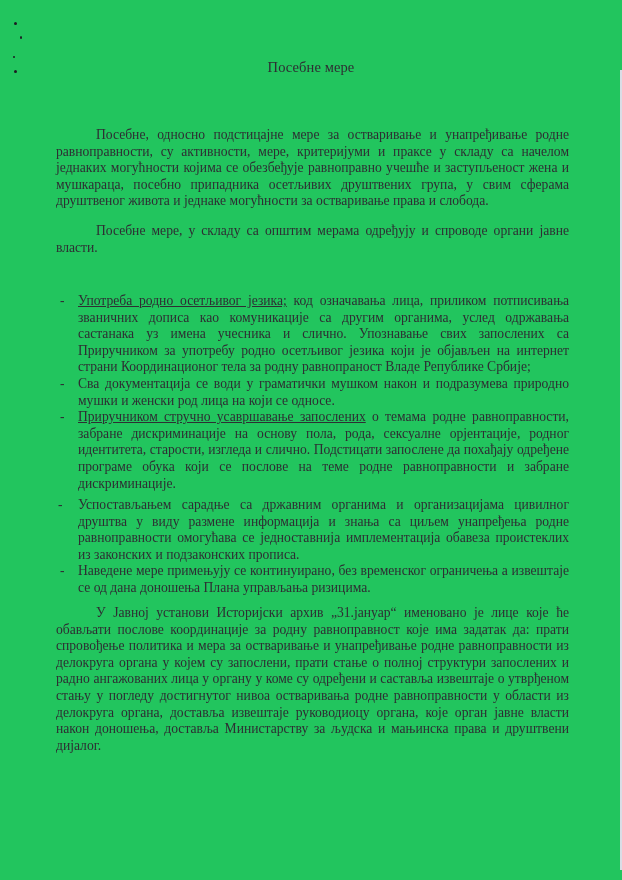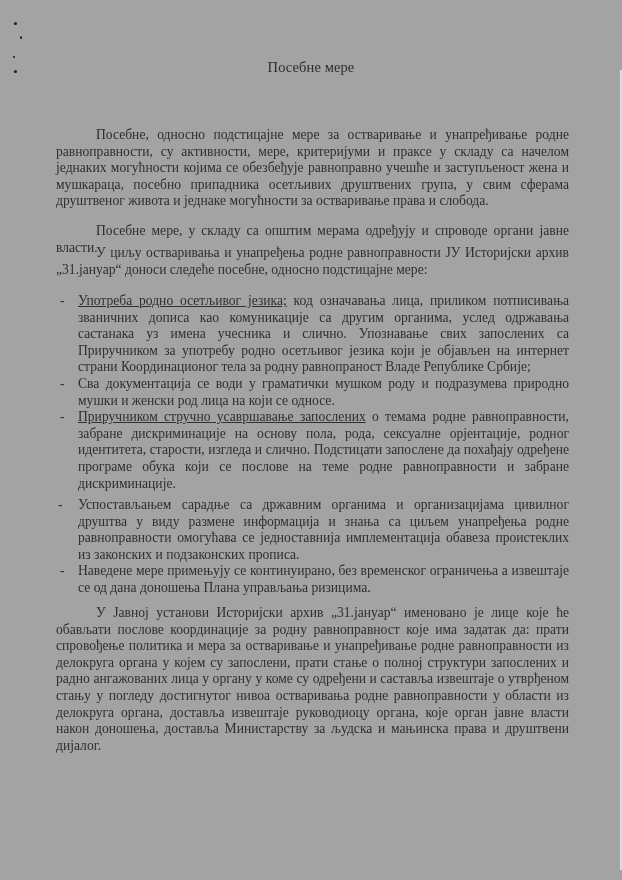--- a/index.html
+++ b/index.html
@@ -3,21 +3,21 @@
 <meta charset="utf-8">
 <style>
   html, body { margin: 0; padding: 0; }
   body {
     width: 622px; height: 880px; overflow: hidden;
     background: #edf2fc;
     font-family: "Liberation Serif", "DejaVu Serif", serif;
     color: #2e2e33;
     position: relative;
   }
-  .page { position: absolute; left: 0; top: 0; width: 622px; height: 880px; background: #a3a3a3; }
+  .page { position: absolute; left: 0; top: 0; width: 622px; height: 880px; background: #22c55e; }
   .edge-right { position: absolute; right: 0; top: 70px; width: 2px; height: 800px; background: #d9dde6; }
   .speck { position: absolute; width: 3px; height: 3px; border-radius: 50%; background: #1c1c22; }
   .title {
     position: absolute; left: 0; width: 622px; top: 59px;
     text-align: center; font-size: 14.5px; letter-spacing: 0.1px;
   }
   .block {
     position: absolute; left: 56px; width: 513px;
     font-size: 13.6px; line-height: 16.6px; text-align: justify;
   }
@@ -41,32 +41,29 @@
   <div class="title">Посебне мере</div>
 
   <div class="block indent" style="top:127px;">
     <p class="p">Посебне, односно подстицајне мере за остваривање и унапређивање родне равноправности, су активности, мере, критеријуми и праксе у складу са начелом једнаких могућности којима се обезбеђује равноправно учешће и заступљеност жена и мушкараца, посебно припадника осетљивих друштвених група, у свим сферама друштвеног живота и једнаке могућности за остваривање права и слобода.</p>
   </div>
 
   <div class="block indent" style="top:223px;">
     <p class="p">Посебне мере, у складу са општим мерама одређују и спроводе органи јавне власти.</p>
   </div>
 
-  <div class="block indent" style="top:245px;">
-    <p class="p">У циљу остваривања и унапређења родне равноправности ЈУ Историјски архив „31.јануар“ доноси  следеће посебне, односно подстицајне мере:</p>
-  </div>
 
   <div class="block" style="top:293px;">
     <p class="li">
       <span class="dash">-</span>
       <span class="u">Употреба родно осетљивог језика;</span><span> код означавања лица, приликом потписивања званичних дописа као комуникације са другим органима,  услед одржавања састанака уз имена учесника и слично. Упознавање свих запослених са Приручником за употребу родно осетљивог језика који је објављен на интернет страни  Координационог тела за родну равнопраност Владе Републике Србије;</span>
     </p>
     <p class="li">
       <span class="dash">-</span>
-      <span>Сва документација се води у граматички мушком роду и подразумева природно мушки и женски род лица на који се односе.</span>
+      <span>Сва документација се води у граматички мушком након и подразумева природно мушки и женски род лица на који се односе.</span>
     </p>
     <p class="li">
       <span class="dash">-</span>
       <span class="u">Приручником стручно усавршавање запослених</span><span> о темама родне равноправности, забране дискриминације на основу пола, рода, сексуалне орјентације, родног идентитета, старости, изгледа и слично. Подстицати запослене да похађају одређене програме обука који се послове на теме родне равноправности и забране дискриминације.</span>
     </p>
   </div>
 
 
   <div class="block" style="top:497px;">
     <p class="li">

